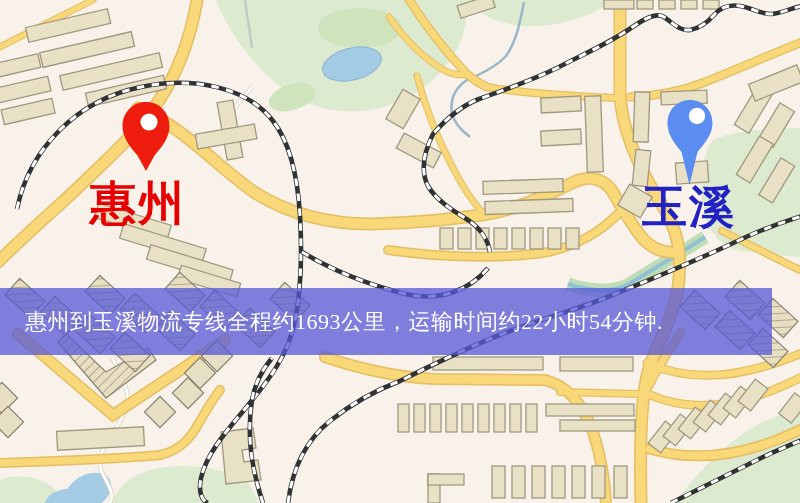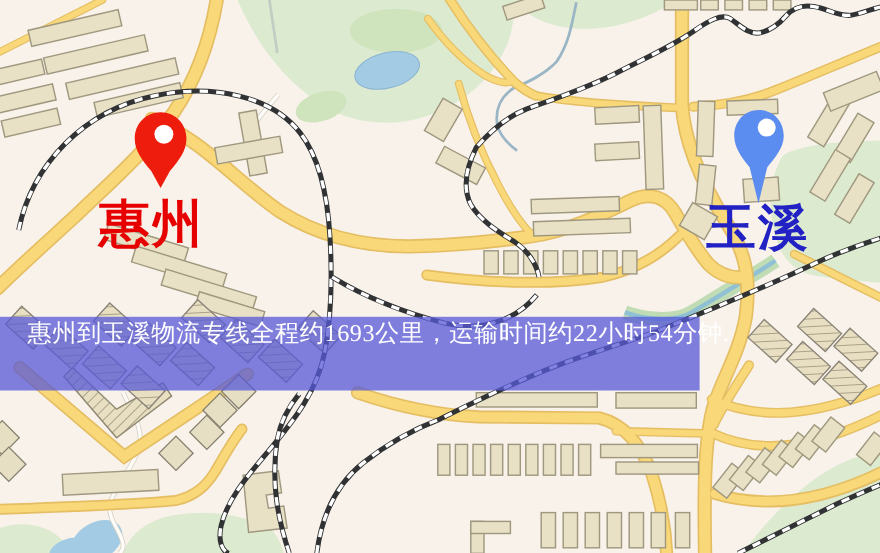--- a/index.html
+++ b/index.html
@@ -1,20 +1,20 @@
 <!DOCTYPE html>
 <html><head>
 <meta charset="utf-8">
 <style>
   html,body{margin:0;padding:0;background:#ddd;}
   .stage{position:relative;width:800px;height:503px;overflow:hidden;
          font-family:"Liberation Serif","DejaVu Serif",serif;background:#f8f2ea;}
   .stage svg{position:absolute;left:0;top:0;display:block;}
-  .banner{position:absolute;left:0;top:288px;width:636px;height:67px;
-          background:rgba(88,90,216,0.76);display:flex;
+  .banner{position:absolute;left:0;top:288px;width:772px;height:67px;
+          background:rgba(88,90,216,0.76);display:flex;align-items:center;
           box-sizing:border-box;padding-left:25px;}
   .banner span{color:#ffffff;font-size:22px;letter-spacing:0.5px;white-space:nowrap;
           font-family:"Liberation Serif","DejaVu Serif",serif;}
   .bldg{fill:#e9e1c6;stroke:#9f987f;stroke-width:1.3;}
   .bldg-outline{fill:#e7dfc4;stroke:#86806e;stroke-width:1.2;}
   .road-case{fill:none;stroke:#e5bd62;stroke-linecap:round;}
   .road-fill{fill:none;stroke:#f8d878;stroke-linecap:round;}
   .rail-base{fill:none;stroke:#303234;stroke-width:4.6;stroke-linecap:butt;}
   .rail-dash{fill:none;stroke:#ffffff;stroke-width:3;stroke-dasharray:7.5 7.5;}
   .green{fill:#dcead0;stroke:none;}

